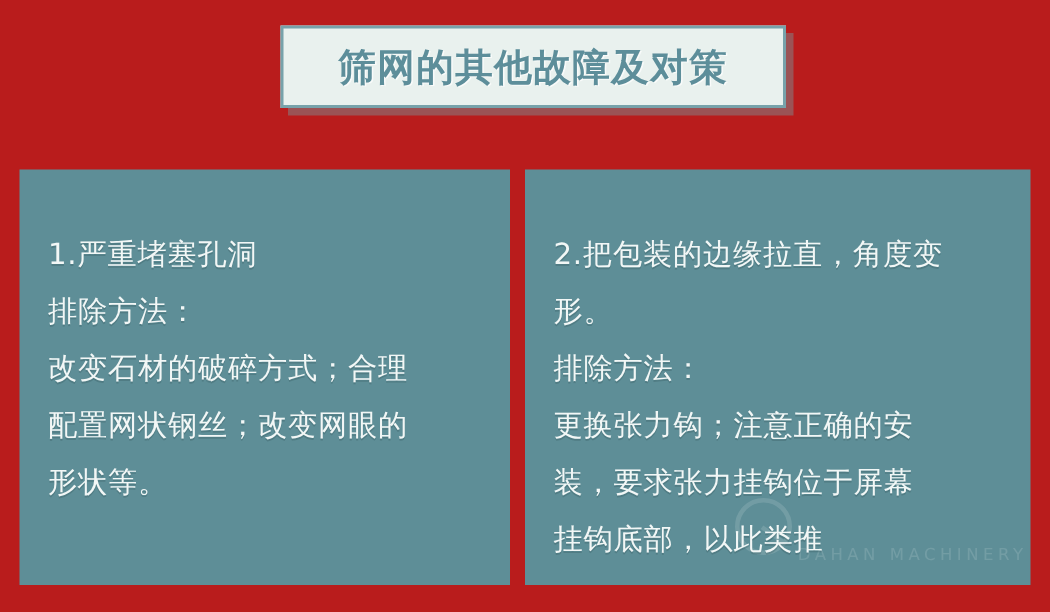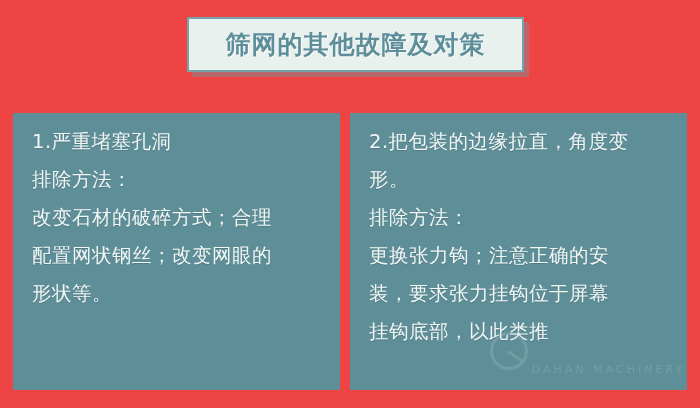--- a/index.html
+++ b/index.html
@@ -12,21 +12,21 @@
     background: #e8f0ed;
     font-family: "DejaVu Sans", "Liberation Sans", sans-serif;
     overflow: hidden;
     position: relative;
   }
 
   #slide {
     position: relative;
     width: 700px;
     height: 408px;
-    background: #ef4444;
+    background: #b91c1c;
     overflow: hidden;
   }
 
   
   #title-box {
     position: absolute;
     left: 187px;
     top: 17px;
     width: 337px;
     height: 55px;
@@ -48,21 +48,21 @@
     text-shadow: 1px 1px 0 rgba(255,255,255,0.7);
   }
 
   
   .panel {
     position: absolute;
     top: 113px;
     height: 277px;
     background: #5e8e97;
     box-sizing: border-box;
-    padding: 10px 14px 10px 19px;
+    padding: 38px 14px 10px 19px;
     overflow: hidden;
   }
   #panel-left {
     left: 13px;
     width: 327px;
   }
   #panel-right {
     left: 350px;
     width: 337px;
   }

